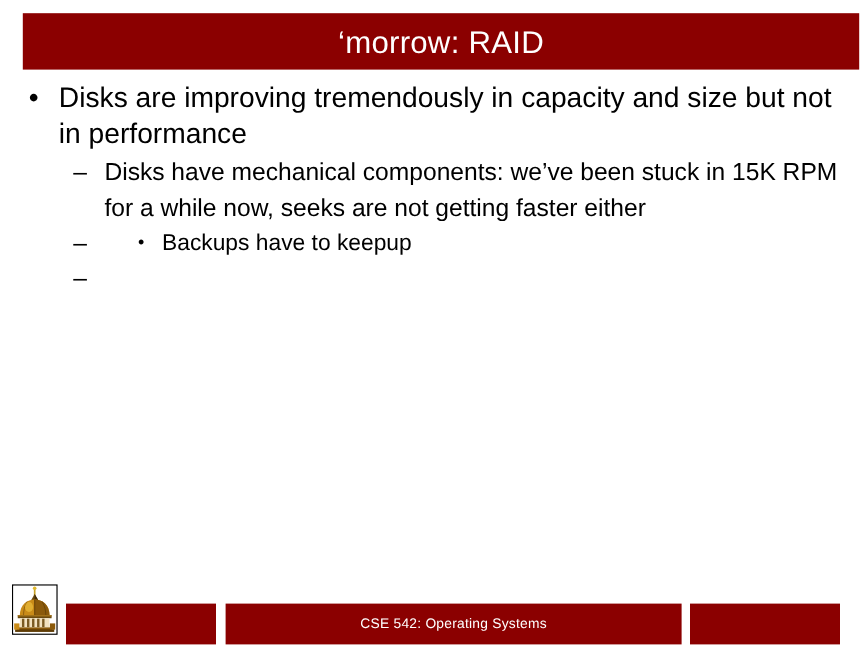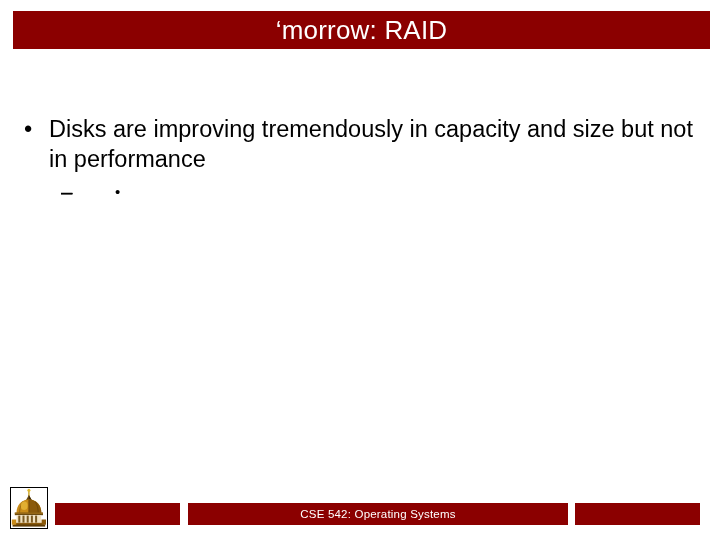--- a/index.html
+++ b/index.html
@@ -22,24 +22,24 @@
     left: 0;
     top: 0;
     width: 720px;
     height: 540px;
     background: #ffffff;
   }
 
   
   .title-bar {
     position: absolute;
-    left: 13px;
+    left: 19px;
     top: 11px;
     width: 697px;
-    height: 38px;
+    height: 47px;
     background: #8B0000;
     display: flex;
     align-items: center;
     justify-content: center;
   }
   .title-text {
     color: #ffffff;
     font-size: 26px;
     line-height: 28px;
     font-weight: normal;
@@ -70,21 +70,20 @@
   }
   ul.lvl1 > li > .bullet-mark {
     position: absolute;
     left: 8px;
     top: 0;
     font-size: 23.5px;
     line-height: 30px;
   }
   ul.lvl1 > li > .txt {
     display: block;
-    margin-top: 48px;
   }
 
   ul.lvl2 {
     list-style: none;
     margin: 3px 0 0 0;
     padding: 0;
   }
   ul.lvl2 > li {
     position: relative;
     color: #000000;
@@ -132,21 +131,21 @@
     border: 1px solid #000000;
     box-sizing: border-box;
     background: #ffffff;
     overflow: hidden;
   }
   .footer-logo svg { display: block; }
 
   .footer-bar {
     position: absolute;
     top: 503px;
-    height: 22px;
+    height: 34px;
     background: #8B0000;
   }
   .footer-bar-left   { left: 55px;  width: 125px; }
   .footer-bar-center { left: 188px; width: 380px;
                        display: flex; align-items: center; justify-content: center; }
   .footer-bar-right  { left: 575px; width: 125px; }
 
   .footer-text {
     color: #ffffff;
     font-size: 11.5px;
@@ -167,28 +166,30 @@
   <div class="content">
     <ul class="lvl1">
       <li>
         <span class="bullet-mark">•</span>
         <span class="txt">Disks are improving tremendously in capacity and size but not in performance</span>
 
         <ul class="lvl2">
 
           <li>
             <span class="bullet-mark">–</span>
+            <span class="txt">Disks have mechanical components: we’ve been stuck in 15K RPM for a while now, seeks are not getting faster either</span>
           </li>
 
           <li>
             <span class="bullet-mark">–</span>
 
             <ul class="lvl3">
               <li>
                 <span class="bullet-mark">•</span>
+                <span class="txt">Backups have to keepup</span>
               </li>
             </ul>
           </li>
 
           <li>
             <span class="bullet-mark">–</span>
           </li>
 
         </ul>
       </li>

